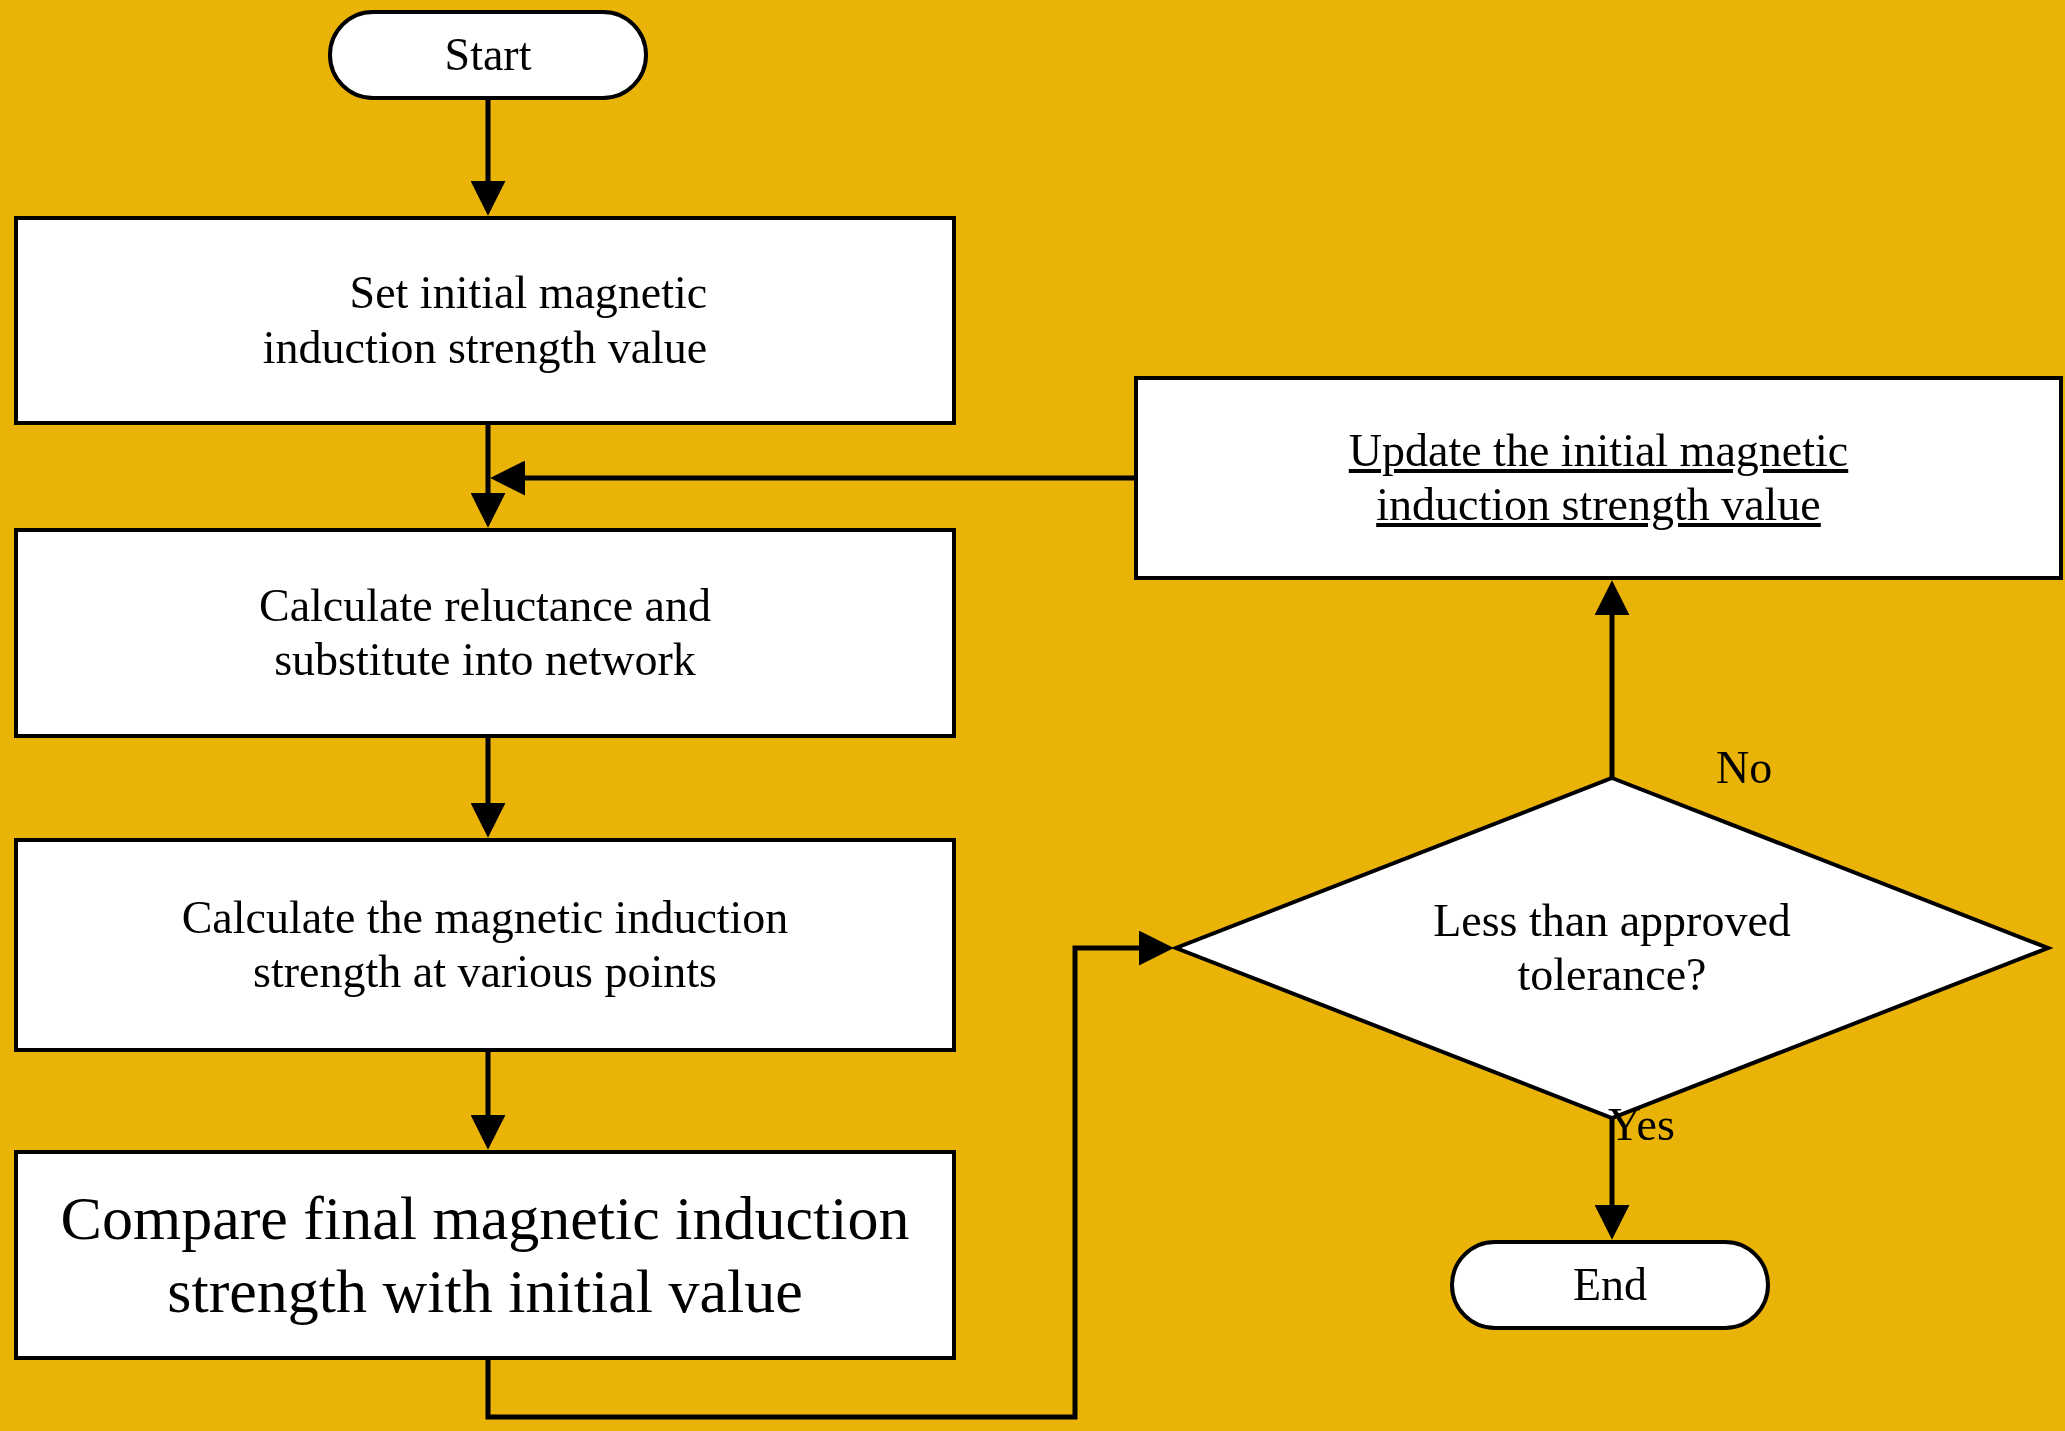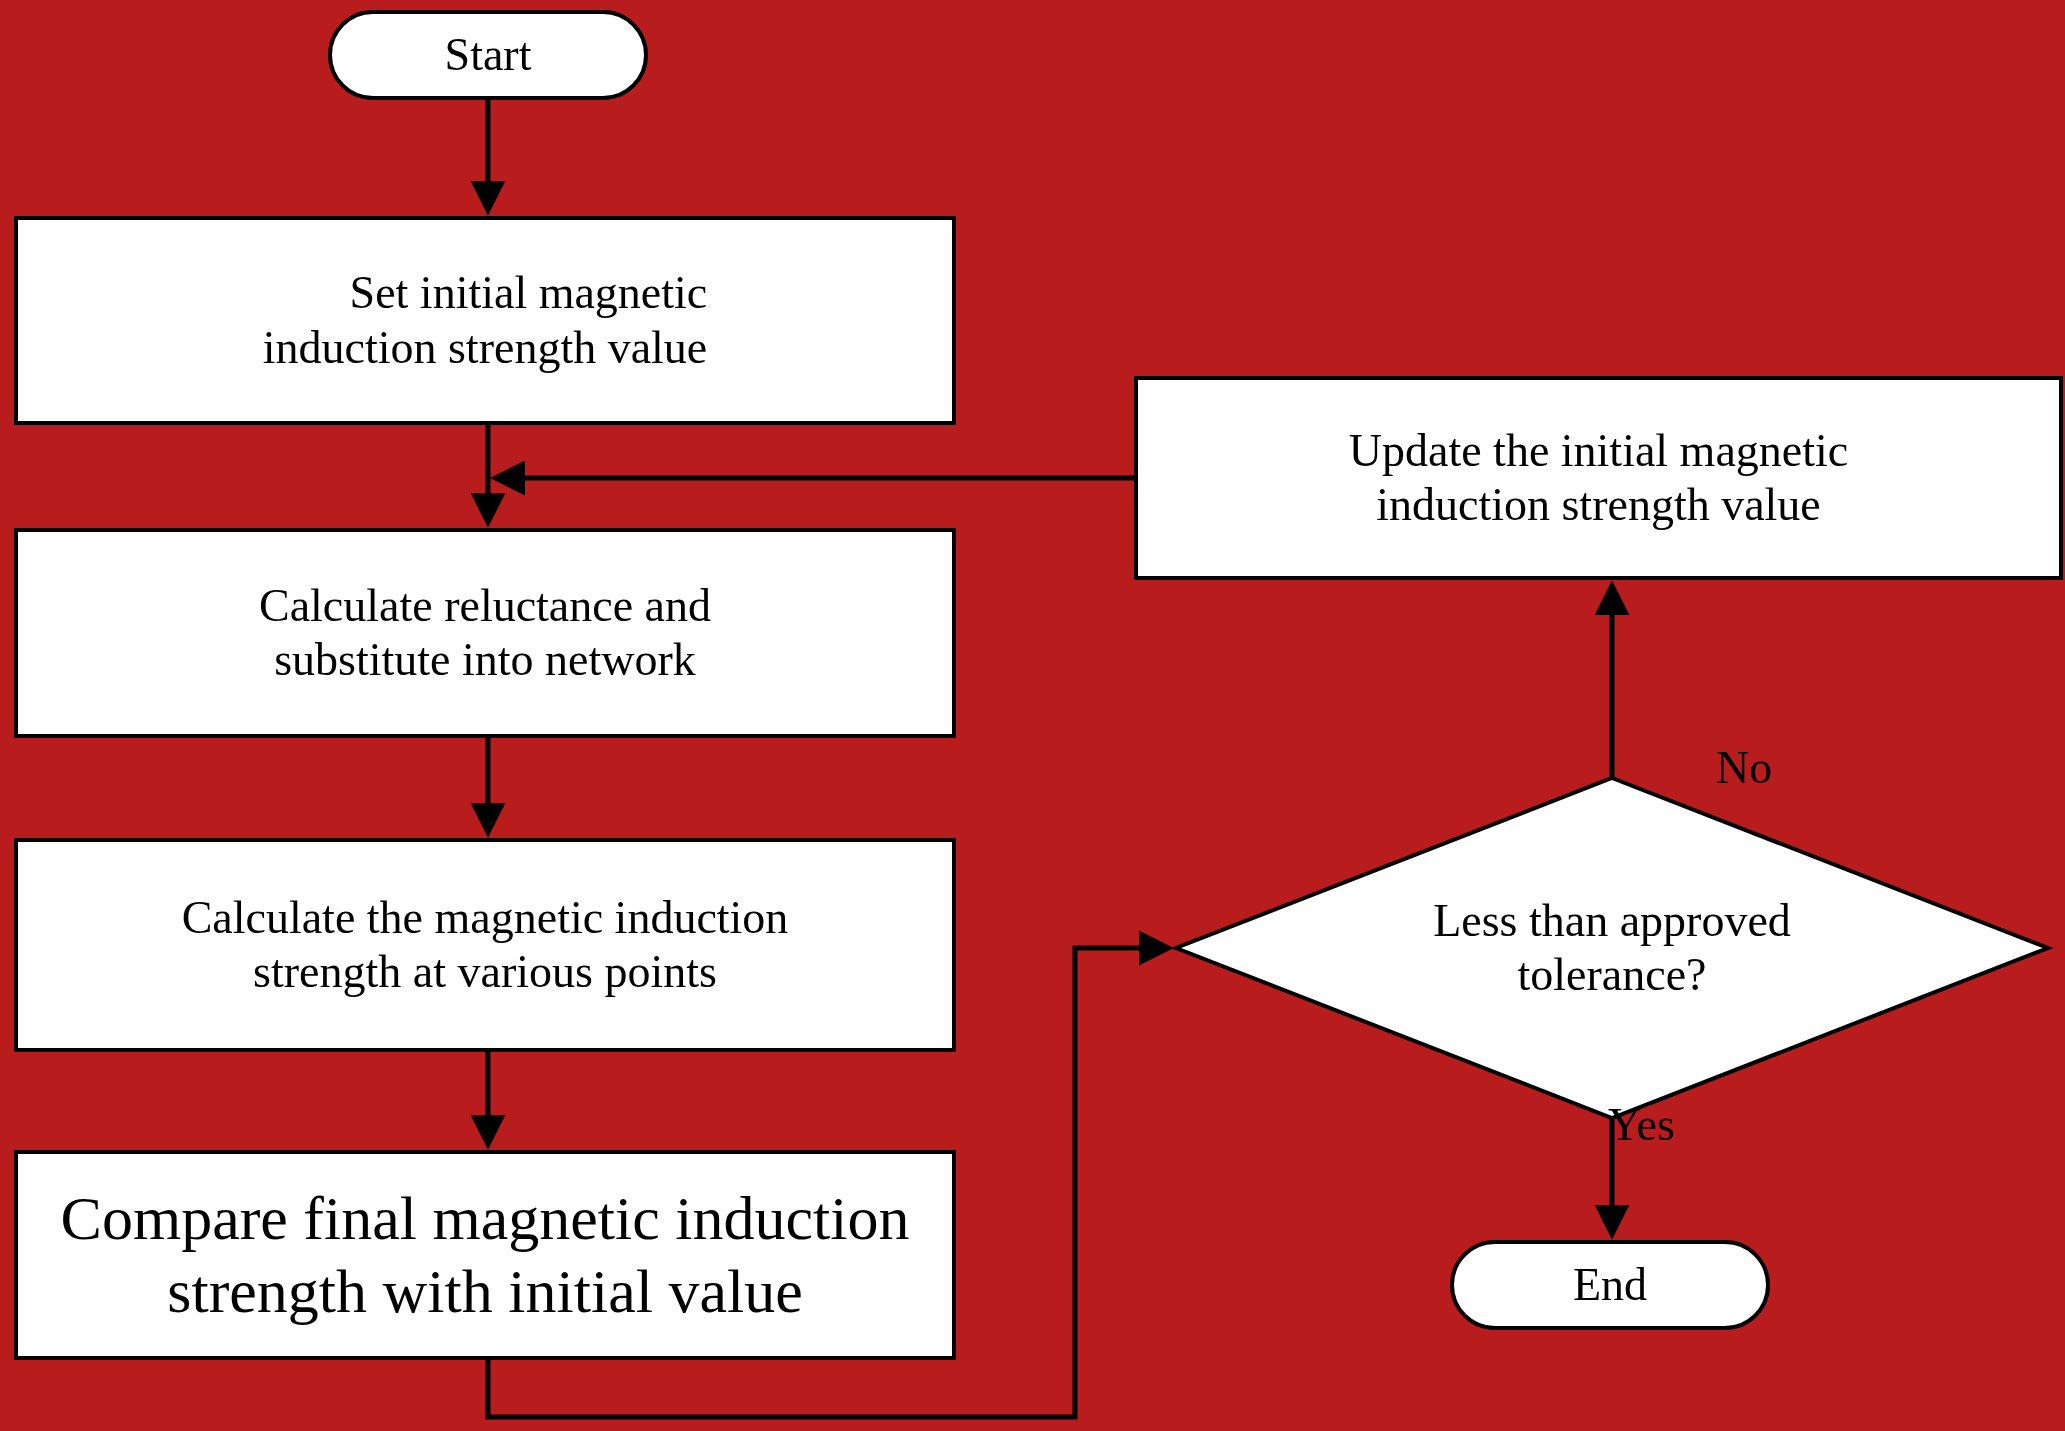--- a/index.html
+++ b/index.html
@@ -4,21 +4,21 @@
 <style>
   html, body {
     margin: 0;
     padding: 0;
     background: #ffffff;
   }
   #canvas {
     position: relative;
     width: 2065px;
     height: 1431px;
-    background: #b91c1c;
+    background: #eab308;
     overflow: hidden;
     font-family: "Liberation Serif", "DejaVu Serif", serif;
     color: #000000;
   }
   svg.layer {
     position: absolute;
     left: 0;
     top: 0;
     width: 2065px;
     height: 1431px;
@@ -92,21 +92,21 @@
 
   <div class="node-text" style="left:16px; top:840px; width:938px; height:210px; font-size:46px;">Calculate the magnetic induction
 strength at various points</div>
 
   <div class="node-text" style="left:16px; top:530px; width:938px; height:206px; font-size:46px;">Calculate reluctance and
 substitute into network</div>
 
   <div class="node-text" style="left:16px; top:1152px; width:938px; height:206px; font-size:62px;">Compare final magnetic induction
 strength with initial value</div>
 
-  <div class="node-text" style="left:1136px; top:378px; width:925px; height:200px; font-size:46px;">Update the initial magnetic
+  <div class="node-text" style="left:1136px; top:378px; width:925px; height:200px; font-size:46px;text-decoration:underline;">Update the initial magnetic
 induction strength value</div>
 
   <div class="node-text" style="left:1452px; top:1242px; width:316px; height:86px; font-size:46px;">End</div>
 
   <div class="node-text" style="left:1292px; top:858px; width:640px; height:180px; font-size:46px;">Less than approved
 tolerance?</div>
 
   <div class="edge-label" style="left:1688px; top:741px; font-size:46px;margin-left:28px;">No</div>
 
   <div class="edge-label" style="left:1608px; top:1098px; font-size:46px;">Yes</div>

